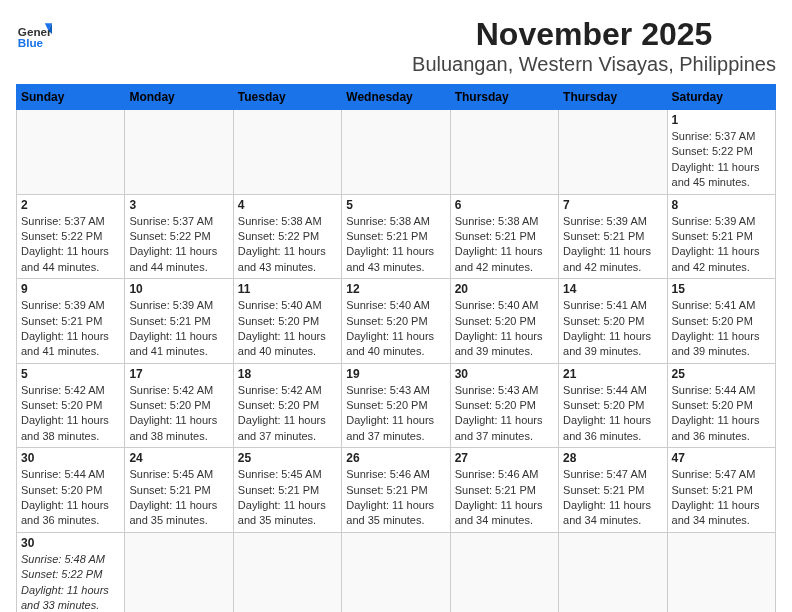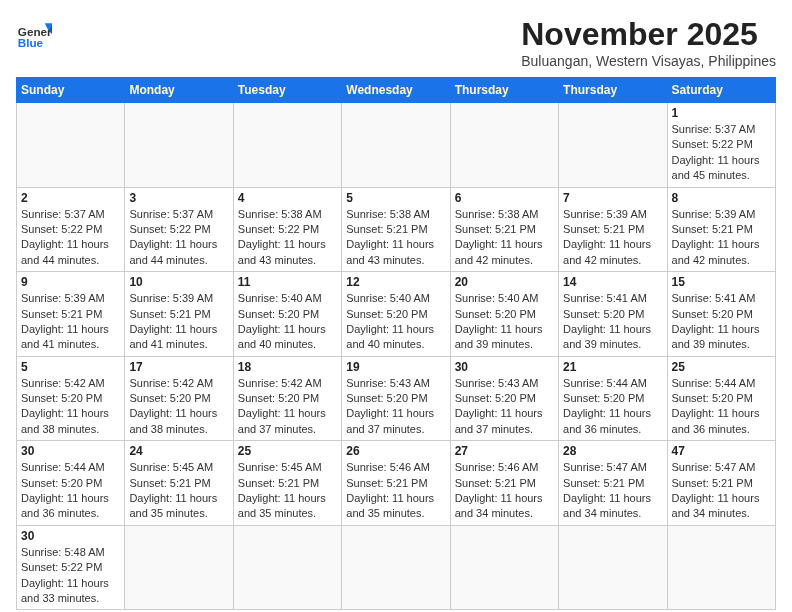--- a/index.html
+++ b/index.html
@@ -19,39 +19,39 @@
     .logo {
       display: flex;
       align-items: center;
       gap: 4px;
     }
     .logo-icon {
       width: 36px;
       height: 36px;
     }
     .title-block {
-      text-align: left;
+      text-align: center;
     }
     .month-year {
       font-size: 32px;
       font-weight: bold;
       color: #222;
     }
     .location {
-      font-size: 14px;
+      font-size: 20px;
       color: #444;
     }
     .calendar {
       width: 100%;
       border-collapse: collapse;
       border: 1px solid #ccc;
     }
     .calendar th {
       background-color: #1a73e8;
-      color: #fef9c3;
+      color: #000000;
       font-size: 12px;
       font-weight: bold;
       padding: 5px 4px;
       text-align: left;
       border: 1px solid #1a73e8;
     }
     .calendar td {
       vertical-align: top;
       border: 1px solid #ccc;
       padding: 3px 4px;
@@ -321,21 +321,21 @@
           <div class="day-num">47</div>
           <div class="cell-info" style="white-space: pre-line;">Sunrise: 5:47 AM
 Sunset: 5:21 PM
 Daylight: 11 hours
 and 34 minutes.</div>
         </td>
       </tr>
       <tr>
         <td>
           <div class="day-num">30</div>
-          <div class="cell-info" style="white-space: pre-line;">Sunrise: 5:48 AM
+          <div class="cell-info" style="white-space: pre-line; font-style: italic;">Sunrise: 5:48 AM
 Sunset: 5:22 PM
 Daylight: 11 hours
 and 33 minutes.</div>
         </td>
         <td class="empty-cell"></td>
         <td class="empty-cell"></td>
         <td class="empty-cell"></td>
         <td class="empty-cell"></td>
         <td class="empty-cell"></td>
         <td class="empty-cell"></td>

